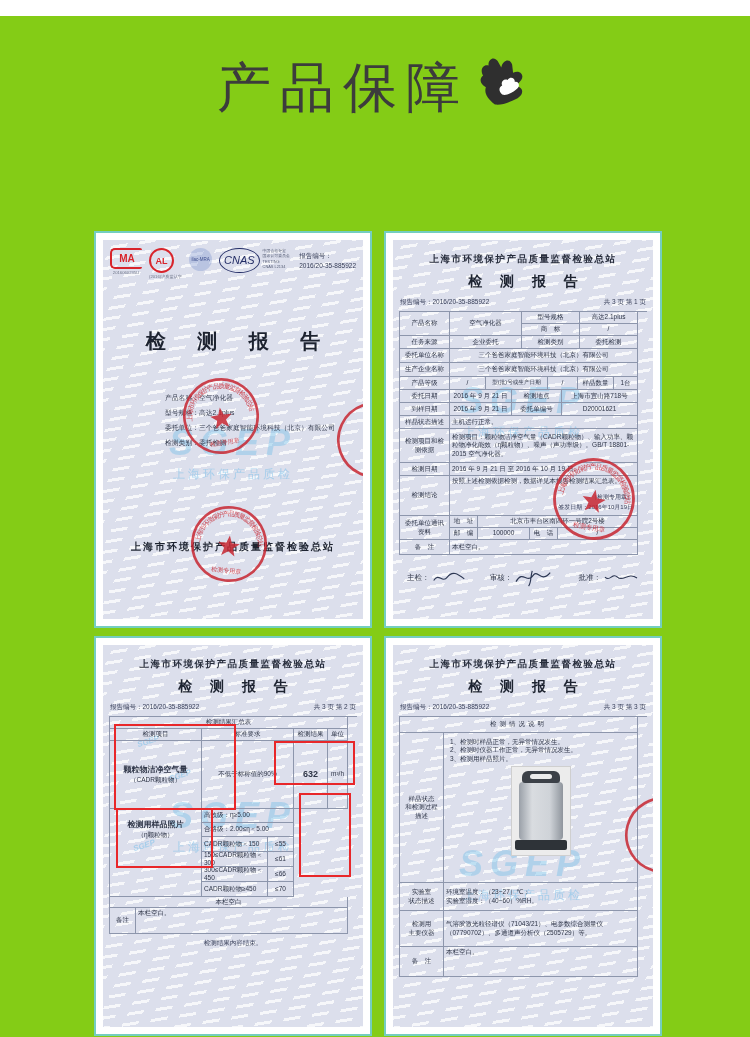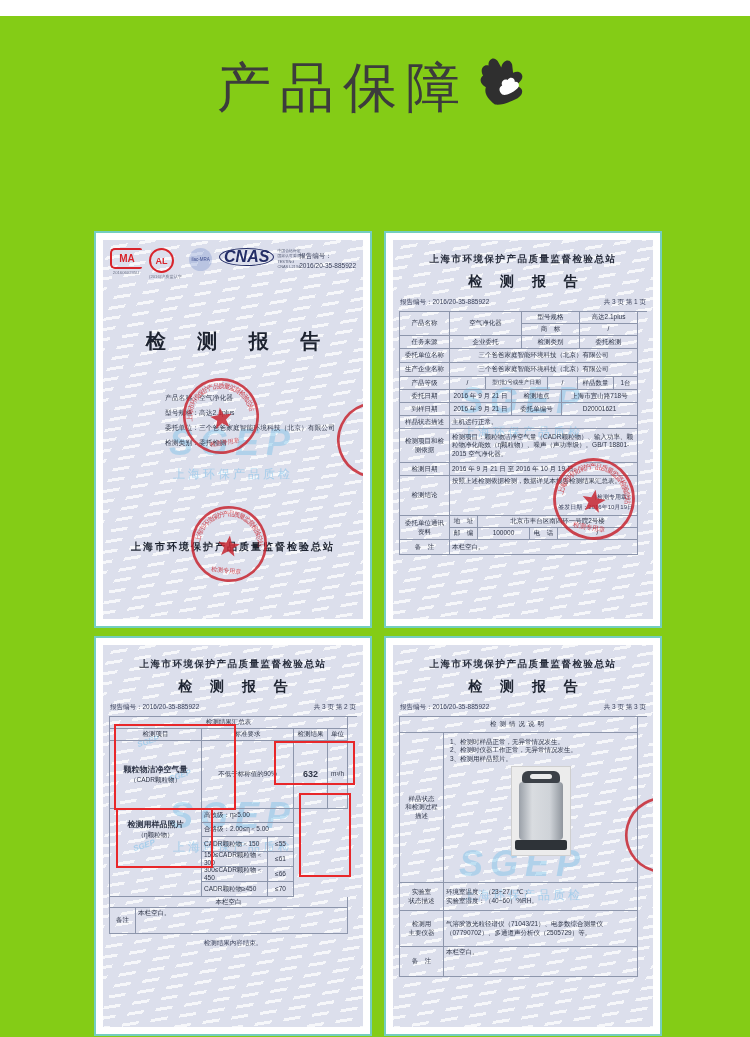--- a/index.html
+++ b/index.html
@@ -51,22 +51,22 @@
   
   .d1-logos{position:absolute;top:8px;left:7px;display:flex;gap:7px;align-items:flex-start;}
   .logo-sub{font-size:4.2px;color:#6d7488;margin-top:1px;text-align:center;}
   .cma-box{width:30px;height:17px;border:2px solid #d8242b;border-right:none;border-radius:5px 2px 2px 5px;
            color:#d8242b;font-weight:bold;font-size:10px;display:flex;align-items:center;justify-content:center;}
   .al-circle{width:21px;height:21px;border:2px solid #d8242b;border-radius:50%;color:#d8242b;font-weight:bold;font-size:9px;
            display:flex;align-items:center;justify-content:center;}
   .ilac-circle{width:23px;height:23px;border-radius:50%;background:rgba(96,124,196,.28);color:#3d4f8e;font-size:4.5px;
            display:flex;align-items:center;justify-content:center;text-align:center;}
   .cnas-wrap{display:flex;gap:3px;align-items:flex-start;}
-  .cnas-t{color:#232d66;font-weight:bold;font-style:italic;font-size:16px;border:1.5px solid #232d66;border-radius:50%;
-          padding:0 4px;line-height:1;}
+  .cnas-t{color:#232d66;font-weight:normal;font-style:italic;font-size:11px;border:1.5px solid #232d66;border-radius:50%;
+          padding:6px 4px;line-height:1;}
   .cnas-side{font-size:3.9px;color:#555d75;line-height:1.35;}
   .d1-rno{position:absolute;top:11px;right:7px;font-size:6.5px;line-height:1.6;color:#39405a;}
   .d1-title{position:absolute;top:88px;left:0;width:100%;text-align:center;font-size:20px;font-weight:bold;
             letter-spacing:13px;text-indent:13px;color:#1d2330;}
   .d1-fields{position:absolute;left:62px;top:150px;width:196px;font-size:6.8px;line-height:15px;color:#333a4c;}
   .d1-org{position:absolute;top:300px;left:0;width:100%;text-align:center;font-weight:bold;font-size:10px;letter-spacing:2px;color:#1d2330;}
 
   
   .sign-sub{position:absolute;right:4px;bottom:3px;text-align:right;line-height:1.7;font-size:6px;color:#39405a;}
   .relcell{position:relative;}
@@ -292,20 +292,40 @@
             </div>
           </div>
         </div>
 
         <div class="r" style="height:15px;">
           <div class="c" style="width:50px;">备　注</div>
           <div class="c lt" style="width:188px;">本栏空白。</div>
         </div>
       </div>
 
+      <div class="sigrow">
+        <span class="sig">
+          <span>主检：</span>
+          <svg width="34" height="16" viewBox="0 0 40 18">
+              <path d="M2 12 C8 2 12 16 18 8 S30 4 38 10" stroke="#2c3753" stroke-width="1.3" fill="none"></path>
+            </svg>
+        </span>
+        <span class="sig">
+          <span>审核：</span>
+          <svg width="40" height="18" viewBox="0 0 44 20">
+              <path d="M2 14 C10 0 14 18 22 6 C26 1 30 16 40 4 M20 2 C18 9 19 15 16 19" stroke="#2c3753" stroke-width="1.3" fill="none"></path>
+            </svg>
+        </span>
+        <span class="sig">
+          <span>批准：</span>
+          <svg width="36" height="16" viewBox="0 0 40 18">
+              <path d="M2 8 C8 14 10 2 16 8 C22 14 28 2 38 9" stroke="#2c3753" stroke-width="1.3" fill="none"></path>
+            </svg>
+        </span>
+      </div>
 
       <svg class="stamp" style="left:158px;top:216px;transform:rotate(10deg);" width="86" height="86" viewBox="0 0 120 120">
         <defs>
             <path id="arc3" d="M16,62 A44,44 0 0 1 104,62"></path>
           </defs>
         <circle cx="60" cy="60" r="55" fill="none" stroke="#c82732" stroke-width="4"></circle>
         <text font-size="10" fill="#c82732"><textPath href="#arc3" textLength="136">上海市环境保护产品质量监督检验总站</textPath></text>
         <polygon fill="#c82732" points="60,47 64.1,58.3 76.2,58.7 66.7,66.2 70,77.8 60,71 50,77.8 53.3,66.2 43.8,58.7 55.9,58.3"></polygon>
         <text x="60" y="103" text-anchor="middle" font-size="9" fill="#c82732">检测专用章</text>
       </svg>

